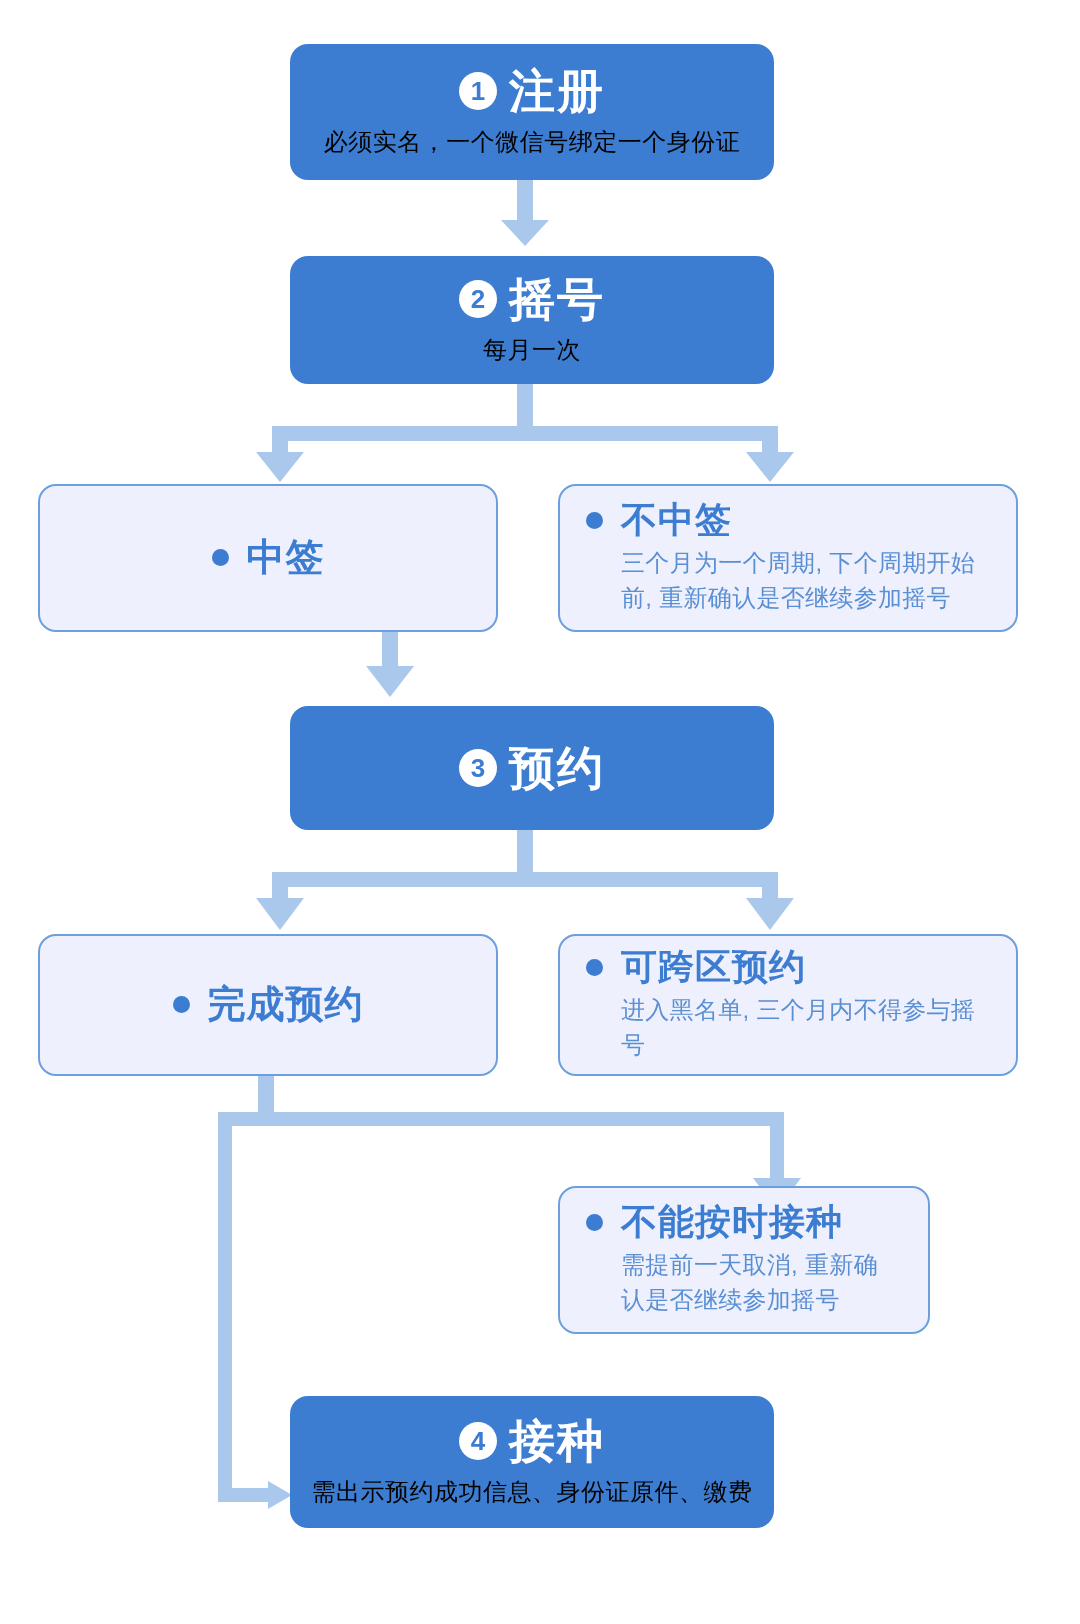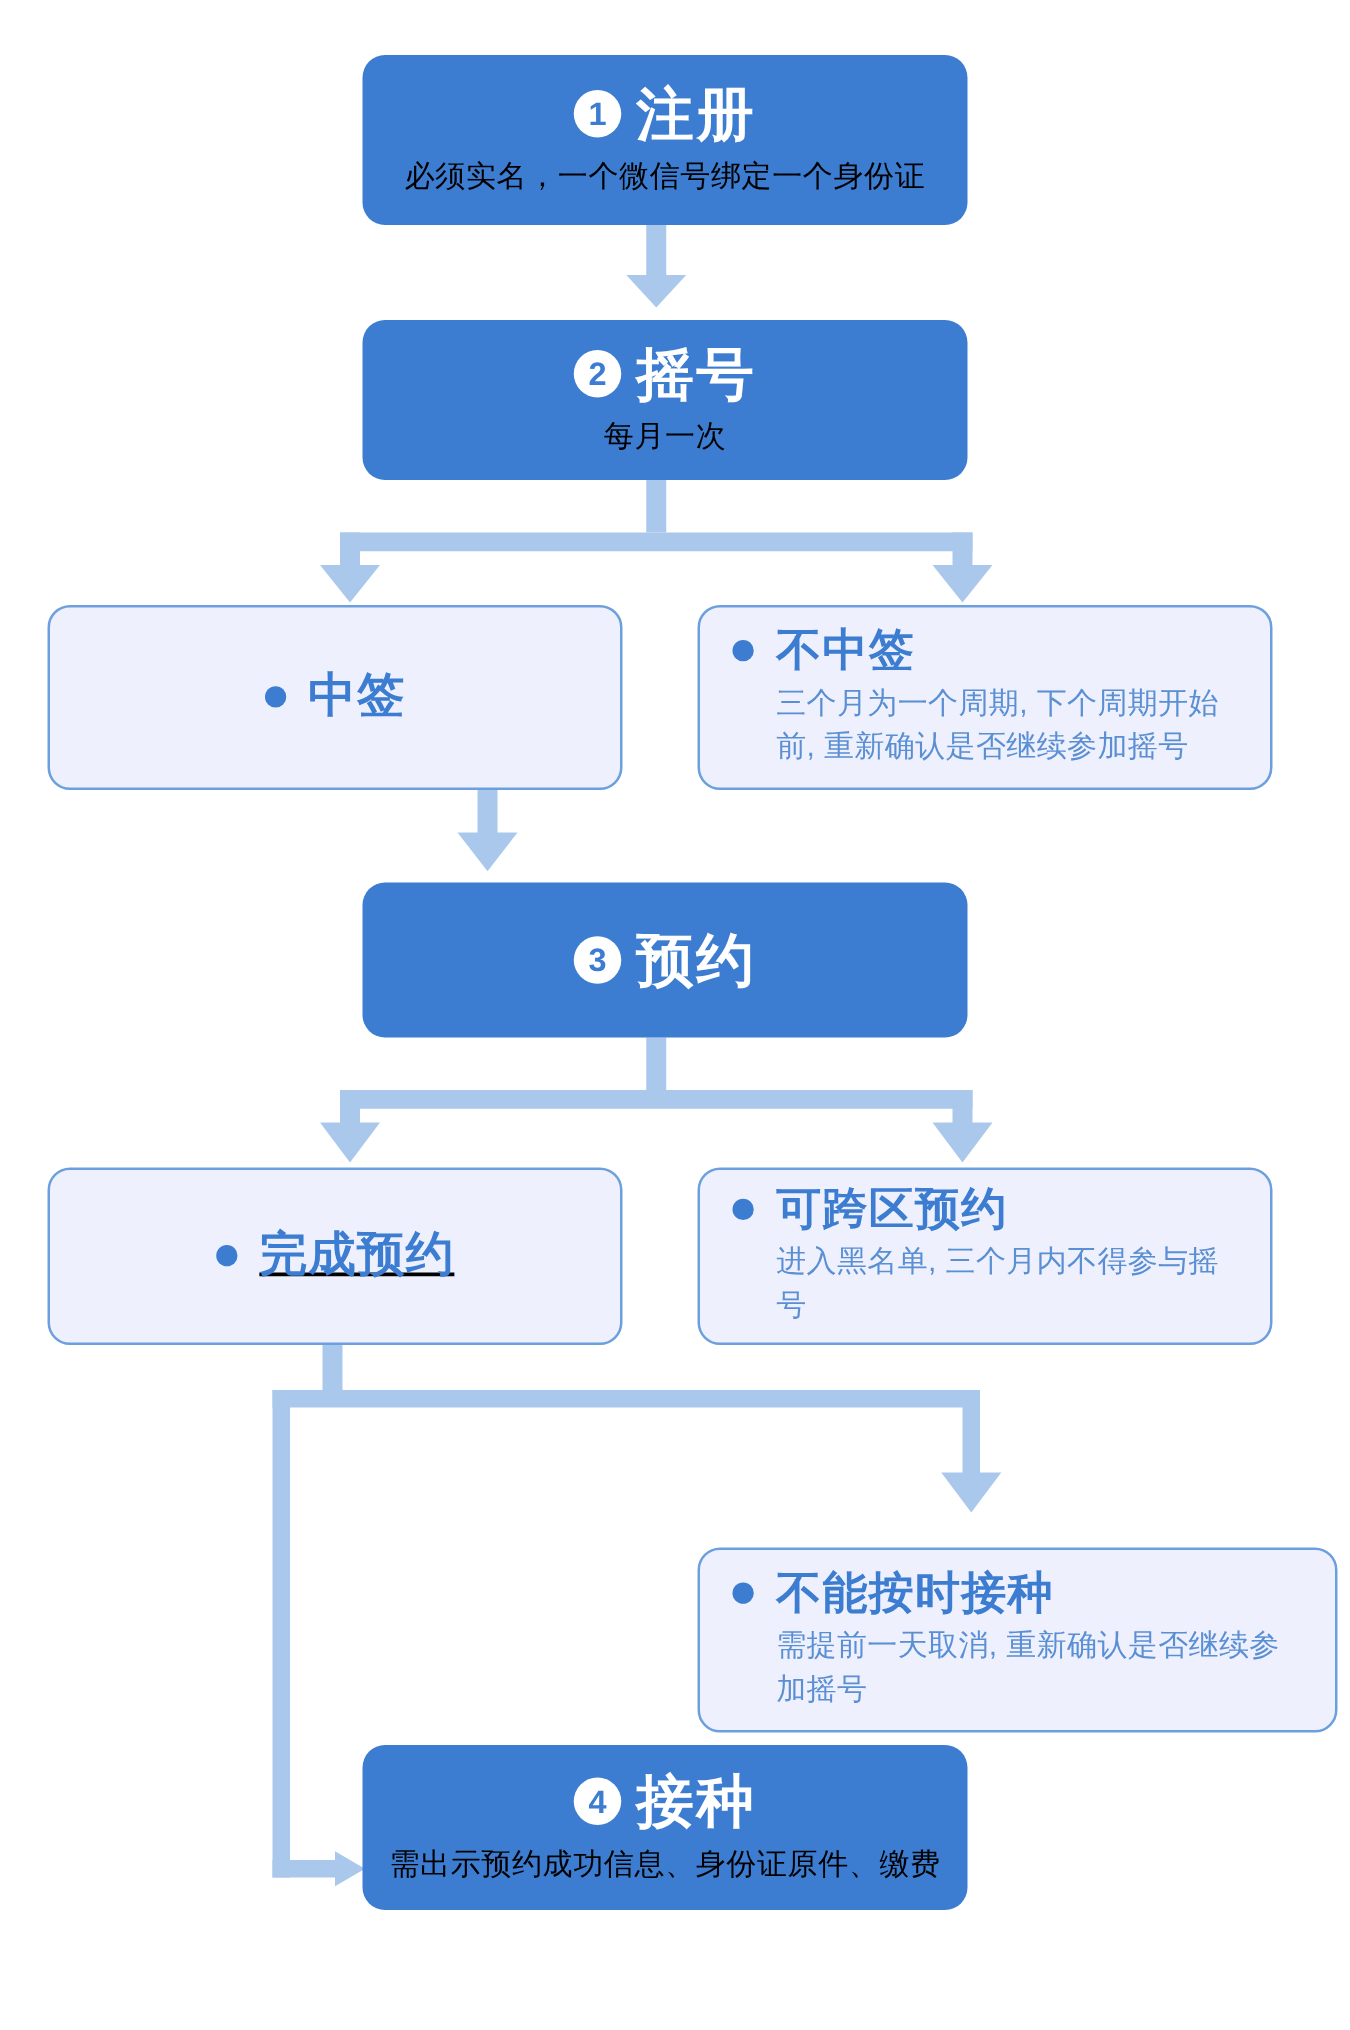--- a/index.html
+++ b/index.html
@@ -203,36 +203,36 @@
     <div class="l-sub">三个月为一个周期, 下个周期开始前, 重新确认是否继续参加摇号</div>
   </div>
 
   <div class="node primary" style="left:290px; top:706px; width:484px; height:124px;">
     <div class="p-title">
       <span class="step-badge">3</span>
       <span>预约</span>
     </div>
   </div>
 
-  <div class="node light" style="left:38px; top:934px; width:460px; height:142px;text-decoration:underline;">
+  <div class="node light" style="left:38px; top:934px; width:460px; height:142px;">
     <div class="l-center">
       <span class="bullet"></span>
       <span class="l-title big">完成预约</span>
     </div>
   </div>
 
   <div class="node light l-left" style="left:558px; top:934px; width:460px; height:142px;">
     <div class="l-headrow">
       <span class="bullet"></span>
       <span class="l-title">可跨区预约</span>
     </div>
     <div class="l-sub">进入黑名单, 三个月内不得参与摇号</div>
   </div>
 
-  <div class="node light l-left" style="left:558px; top:1238px; width:512px; height:148px;">
+  <div class="node light l-left" style="left:558px; top:1186px; width:372px; height:148px;">
     <div class="l-headrow">
       <span class="bullet"></span>
       <span class="l-title">不能按时接种</span>
     </div>
     <div class="l-sub">需提前一天取消, 重新确认是否继续参加摇号</div>
   </div>
 
   <div class="node primary" style="left:290px; top:1396px; width:484px; height:132px;">
     <div class="p-title">
       <span class="step-badge">4</span>

